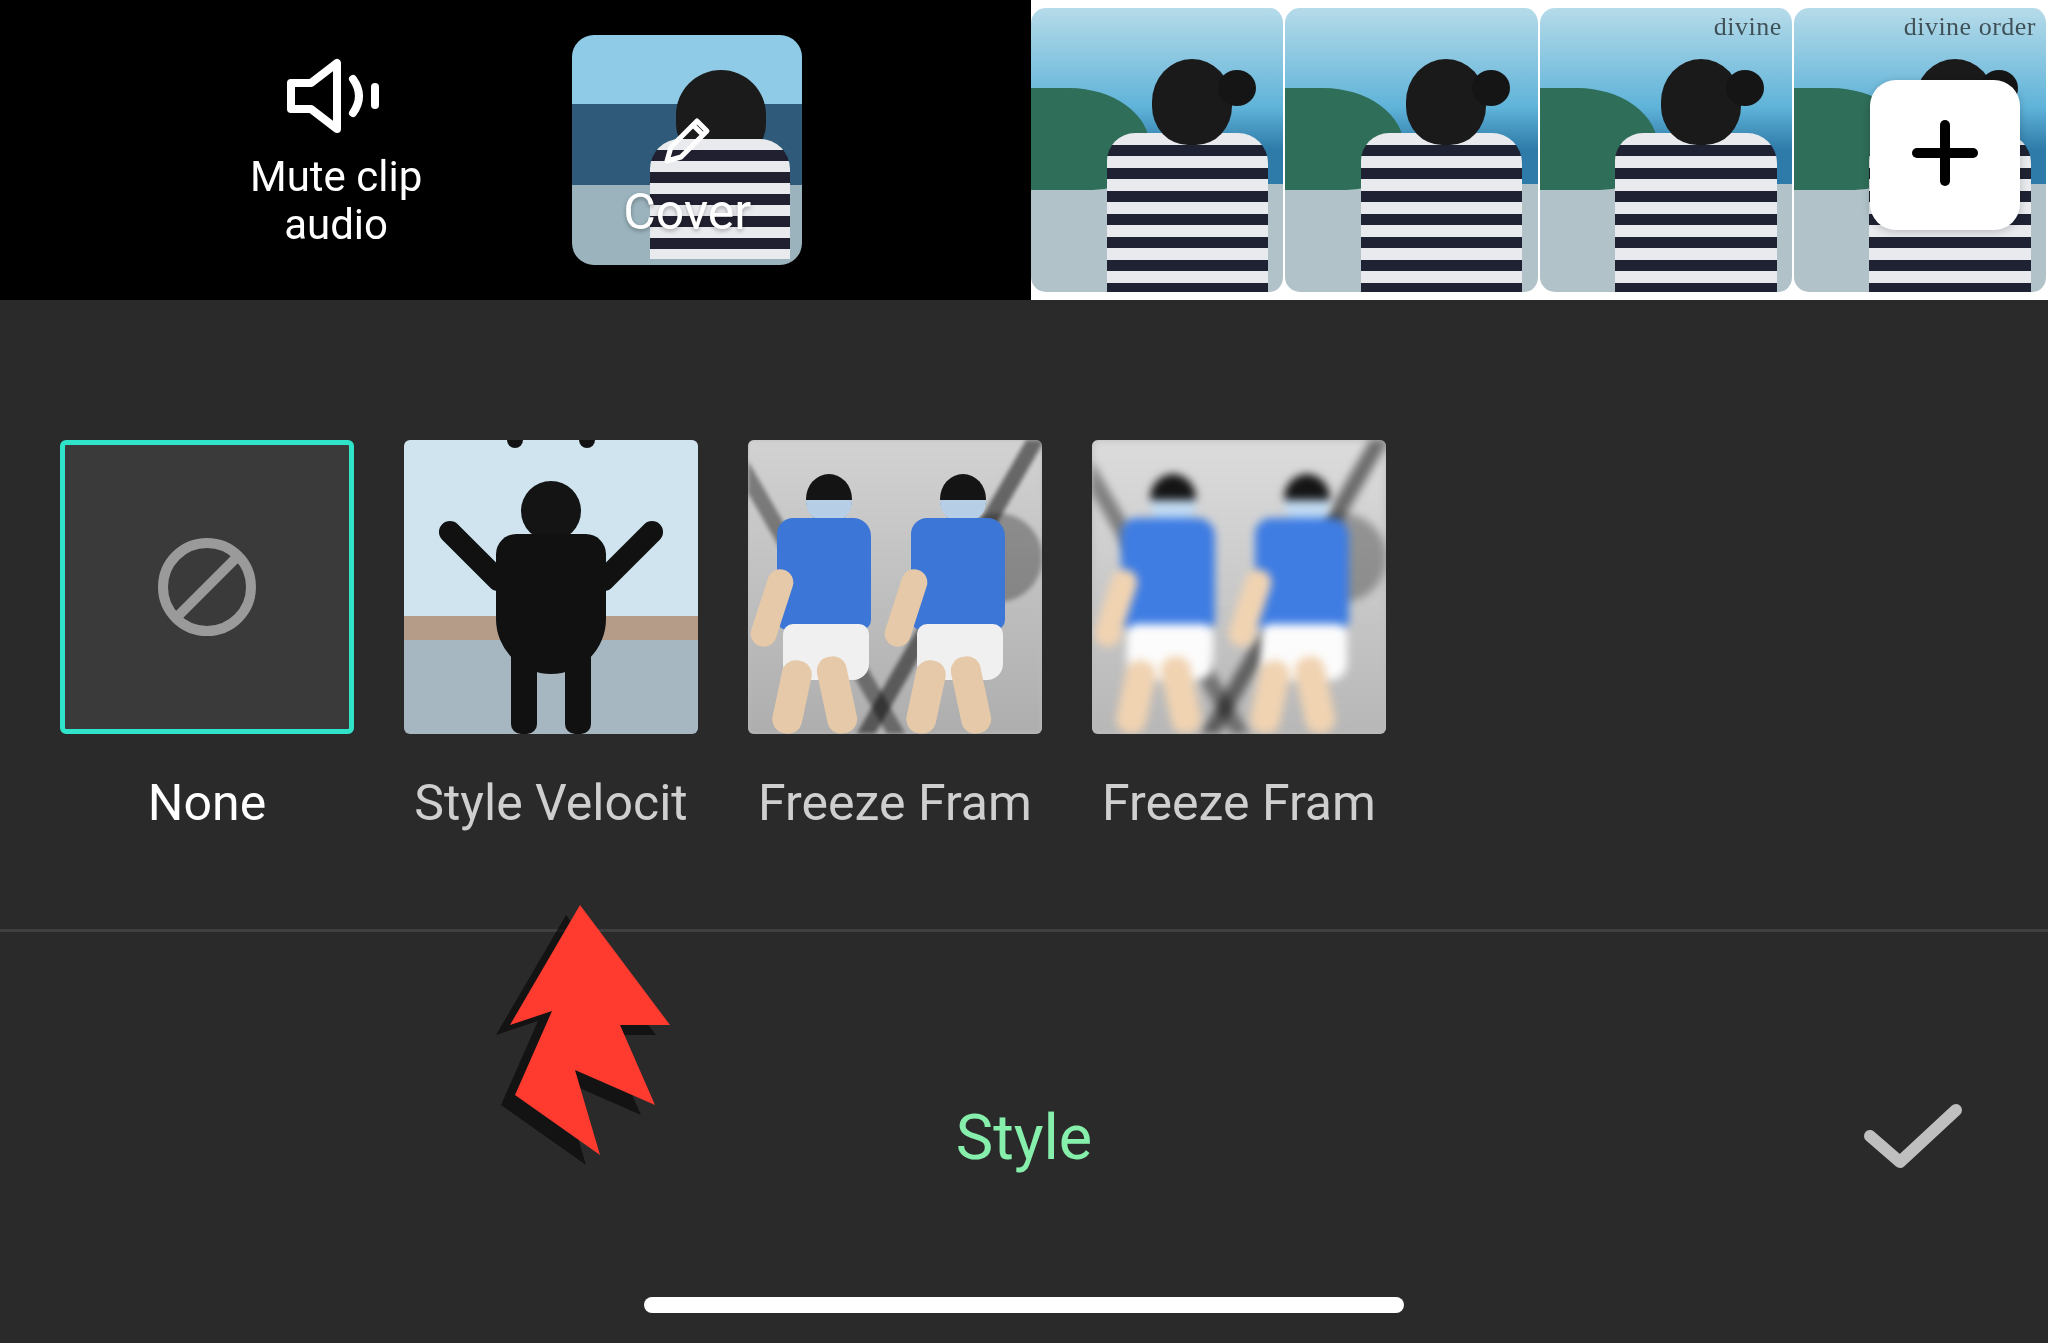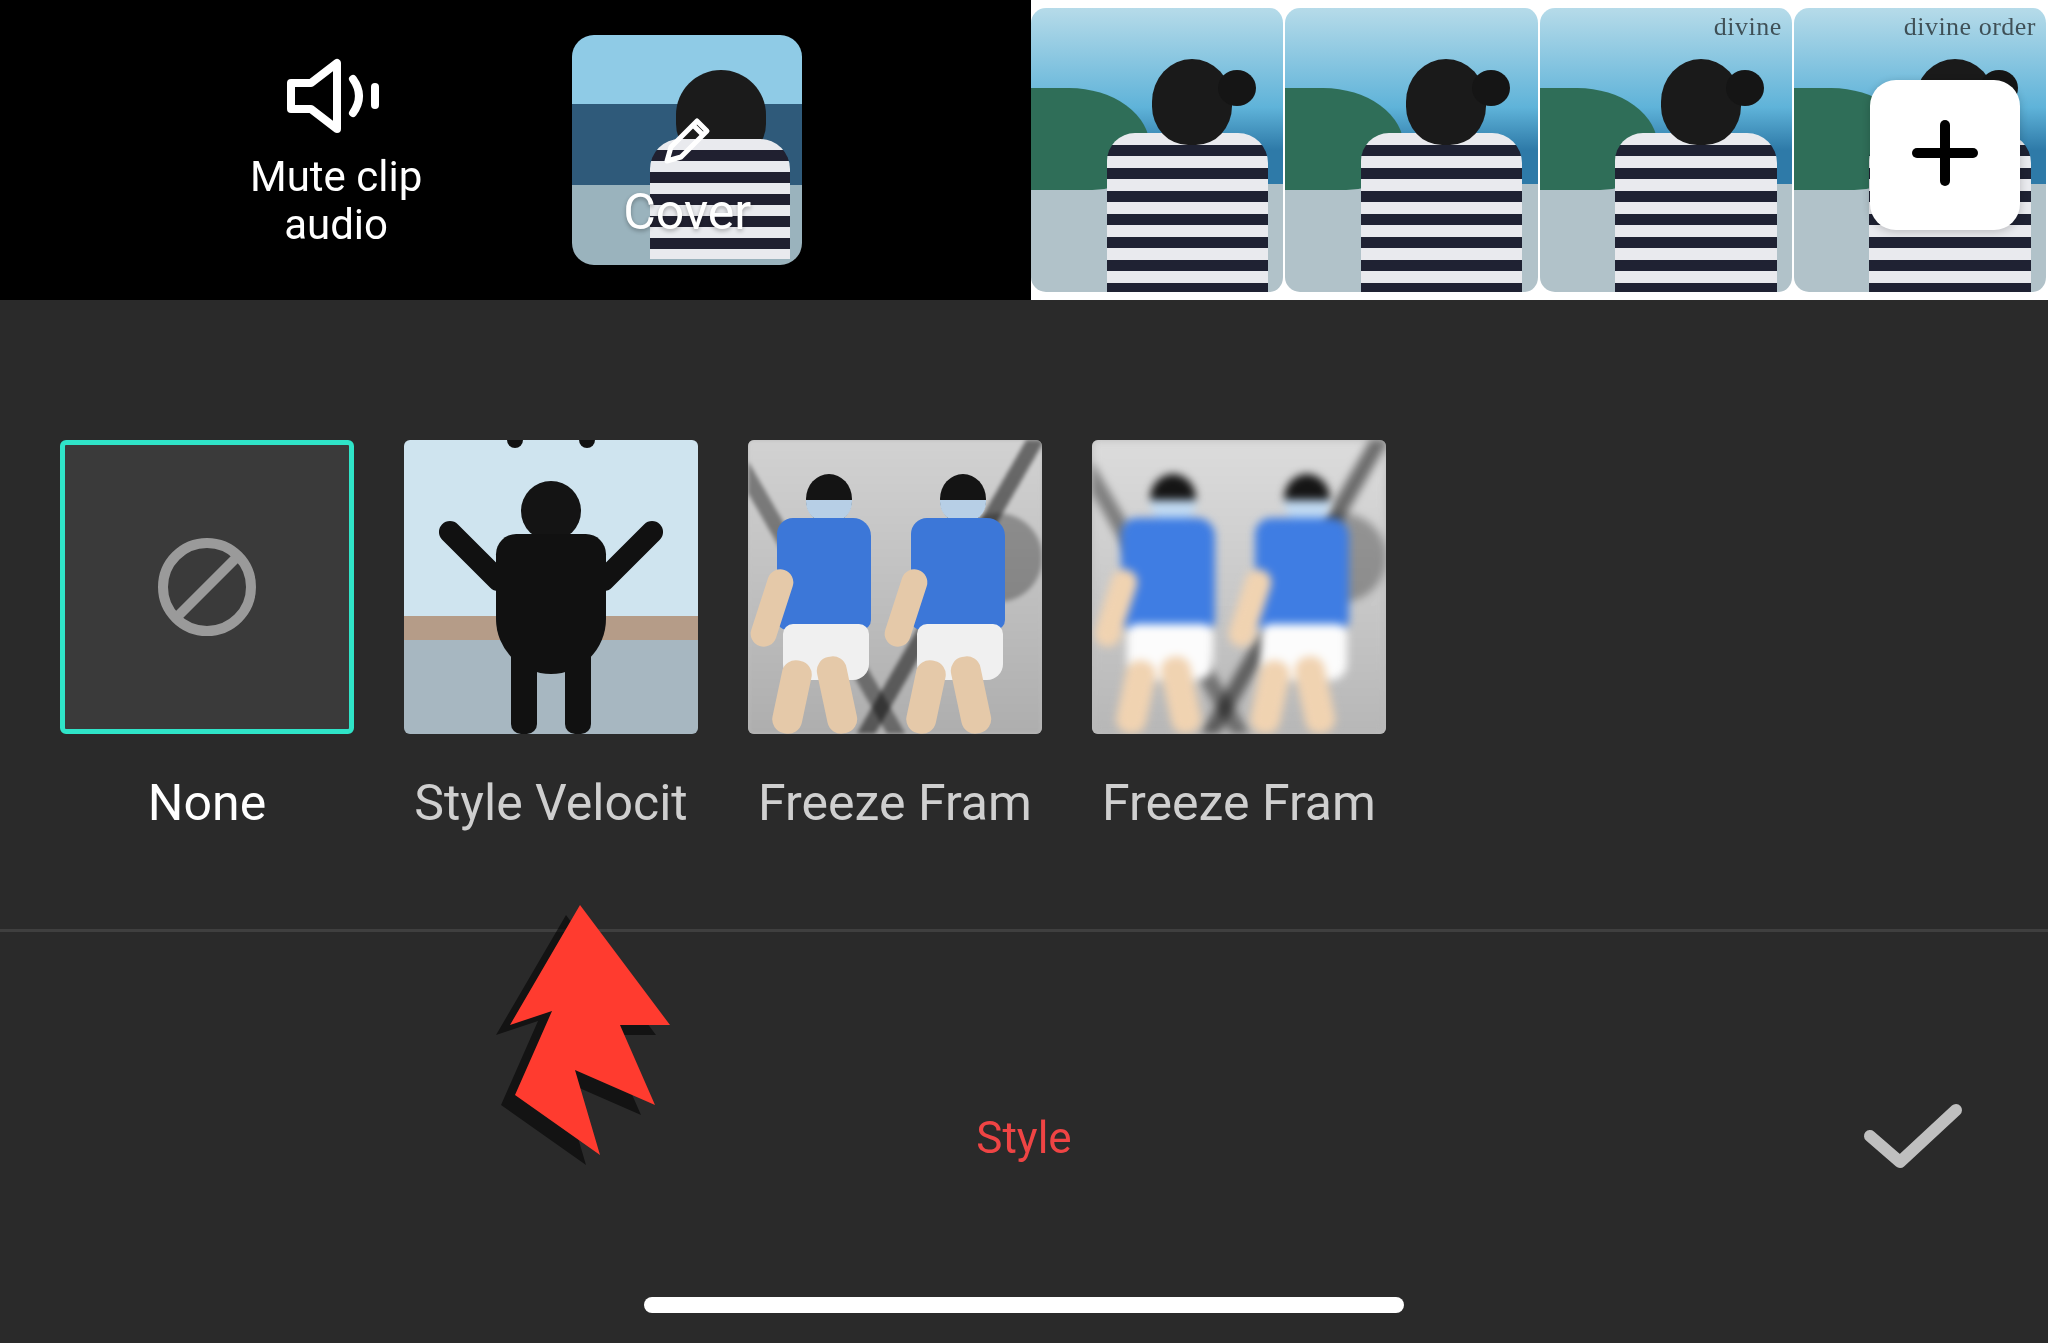--- a/index.html
+++ b/index.html
@@ -210,22 +210,22 @@
   .style-bar {
     position: absolute;
     left: 0; right: 0; bottom: 0;
     height: 414px;
     border-top: 3px solid #3f3f3f;
     display: flex;
     align-items: center;
     justify-content: center;
   }
   .style-label {
-    color: #ef4444;
-    font-size: 44px;
+    color: #86efac;
+    font-size: 63px;
     text-align: center;
   }
   .check-btn {
     position: absolute;
     right: 80px; top: 50%;
     transform: translateY(-50%);
   }
 
   .home-indicator {
     position: absolute;

